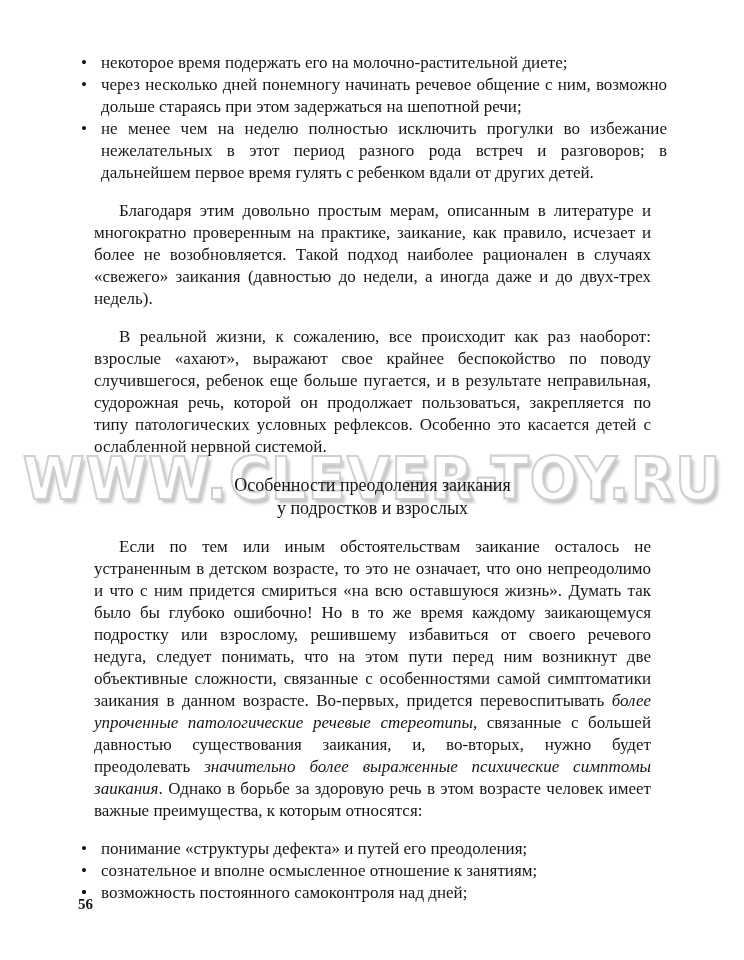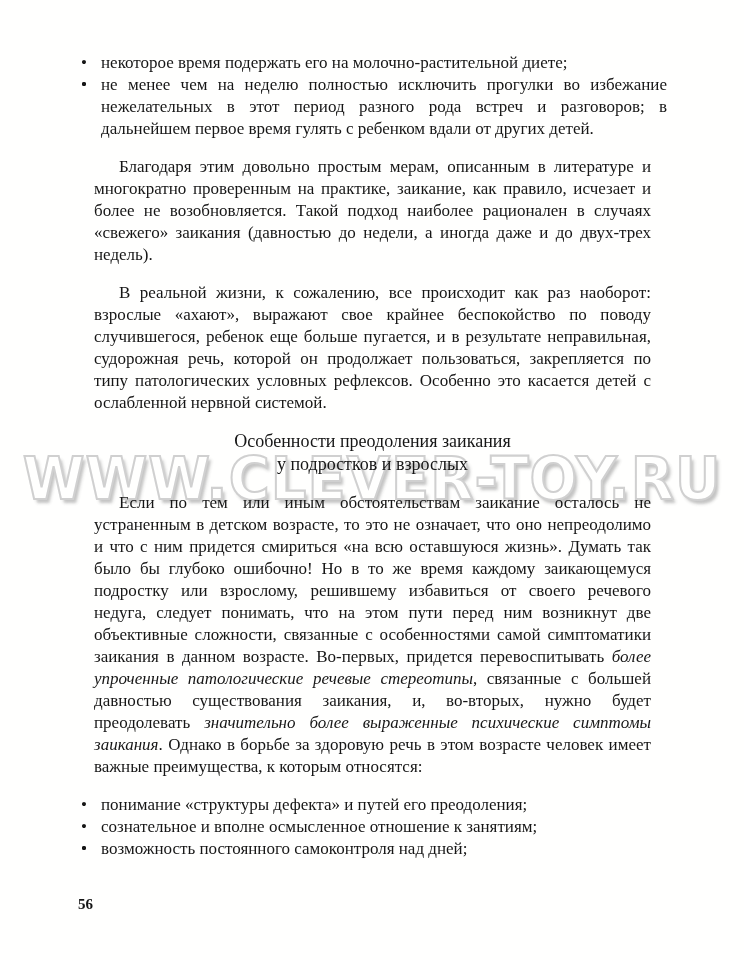--- a/index.html
+++ b/index.html
@@ -92,20 +92,21 @@
 
   <div class="content">
 
     <ul class="bullet-list">
       <li>
         <span class="marker">•</span>
         <span>некоторое время подержать его на молочно-растительной диете;</span>
       </li>
       <li>
         <span class="marker">•</span>
+        <span>через несколько дней понемногу начинать речевое общение с ним, возможно дольше стараясь при этом задержаться на шепотной речи;</span>
       </li>
       <li>
         <span class="marker">•</span>
         <span>не менее чем на неделю полностью исключить прогулки во избежание нежелательных в этот период разного рода встреч и разговоров; в дальнейшем первое время гулять с ребенком вдали от других детей.</span>
       </li>
     </ul>
 
     <p class="para">Благодаря этим довольно простым мерам, описанным в литературе и многократно проверенным на практике, заикание, как правило, исчезает и более не возобновляется. Такой подход наиболее рационален в случаях «свежего» заикания (давностью до недели, а иногда даже и до двух-трех недель).</p>
     <p class="para">В реальной жизни, к сожалению, все происходит как раз наоборот: взрослые «ахают», выражают свое крайнее беспокойство по поводу случившегося, ребенок еще больше пугается, и в результате неправильная, судорожная речь, которой он продолжает пользоваться, закрепляется по типу патологических условных рефлексов. Особенно это касается детей с ослабленной нервной системой.</p>
 

